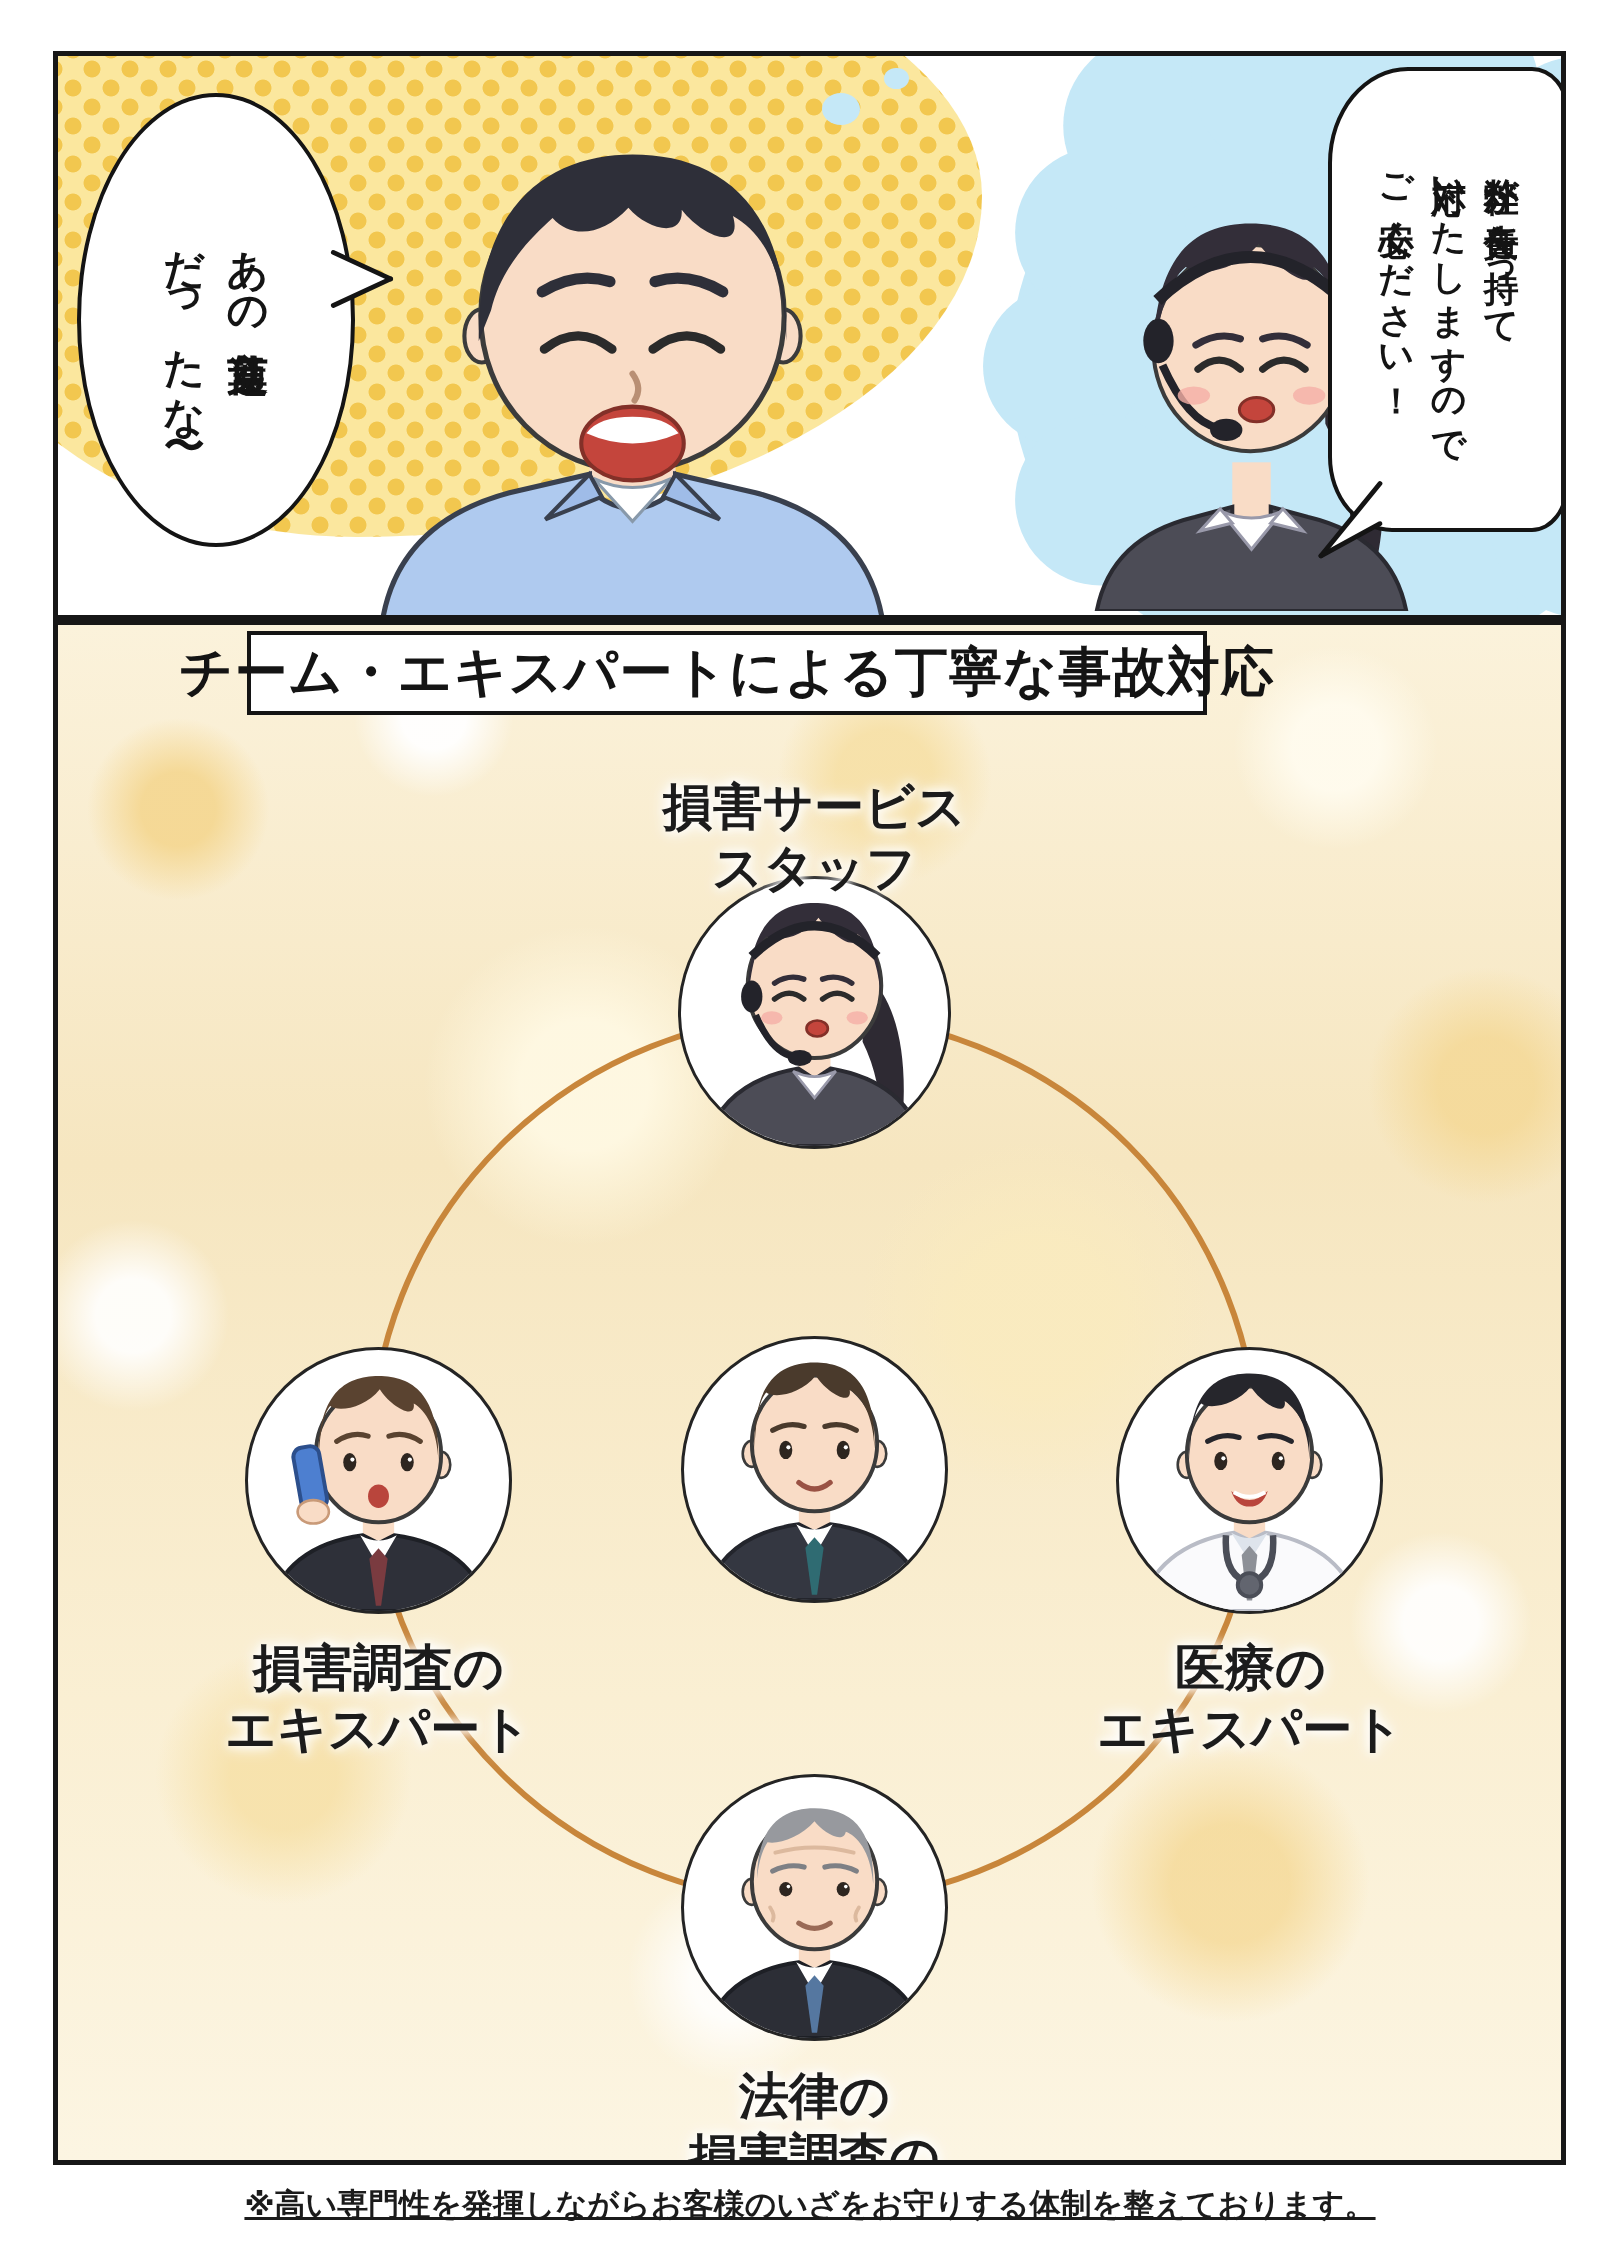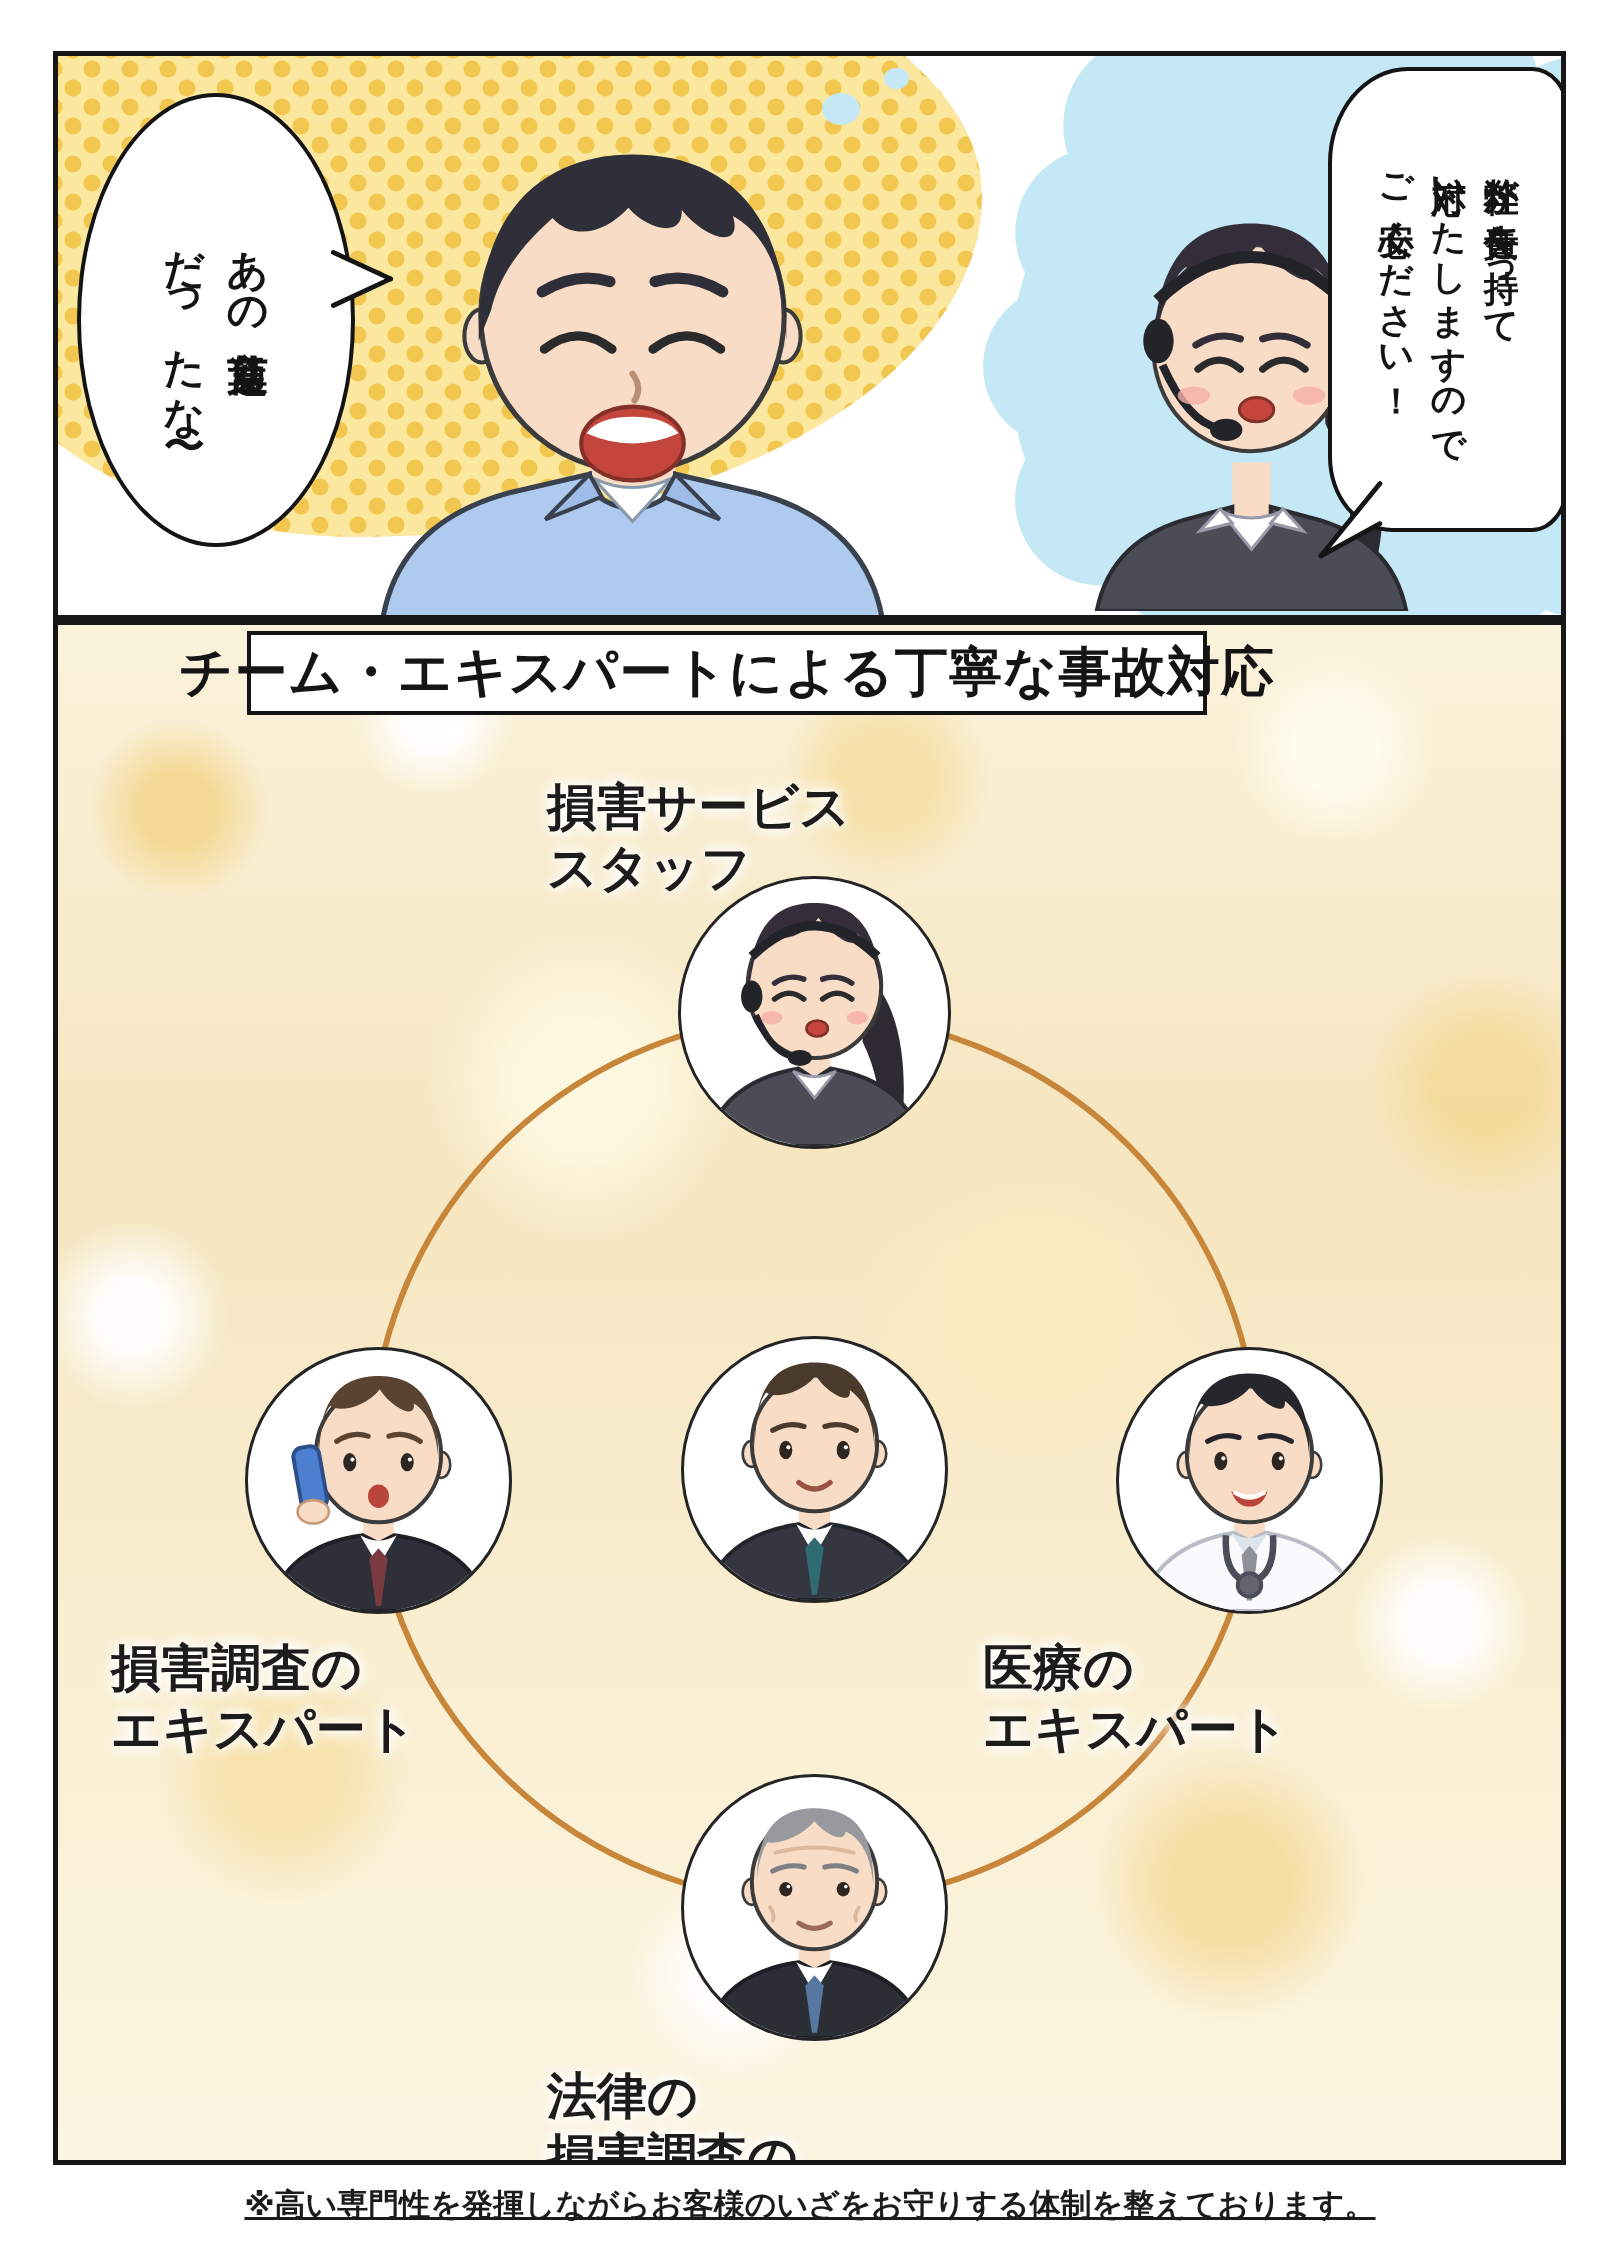--- a/index.html
+++ b/index.html
@@ -61,21 +61,21 @@
   
   .ring{position:absolute;left:0;top:0;width:1513px;height:1545px;}
   .avatar{position:absolute;border-radius:50%;background:#ffffff;border:3.2px solid #242424;
           box-sizing:border-box;overflow:hidden;z-index:2;}
   .avatar svg{display:block;width:100%;height:100%;}
   .avatar-top{left:620px;top:251px;width:273px;height:273px;}
   .avatar-left{left:187px;top:722px;width:267px;height:267px;}
   .avatar-center{left:623px;top:711px;width:267px;height:267px;}
   .avatar-right{left:1058px;top:722px;width:267px;height:267px;}
   .avatar-bottom{left:623px;top:1149px;width:267px;height:267px;}
-  .node-label{position:absolute;width:535px;font-size:50px;font-weight:700;
+  .node-label{position:absolute;width:535px;text-align:center;font-size:50px;font-weight:700;
               color:#1c1c1c;line-height:1.22;white-space:pre-line;z-index:3;
               text-shadow:0 0 8.6px #fff,0 0 14px #fff,0 0 19px #fff;}
   .label-top{left:489px;top:152px;}
   .label-left{left:53px;top:1013px;}
   .label-center{left:489px;top:1000px;}
   .label-right{left:925px;top:1013px;}
   .label-bottom{left:489px;top:1441px;}
 
   .footer-note{position:absolute;left:0;top:2184px;width:1620px;text-align:center;
                font-size:31px;font-weight:700;color:#1b1b1b;text-decoration:underline;}

